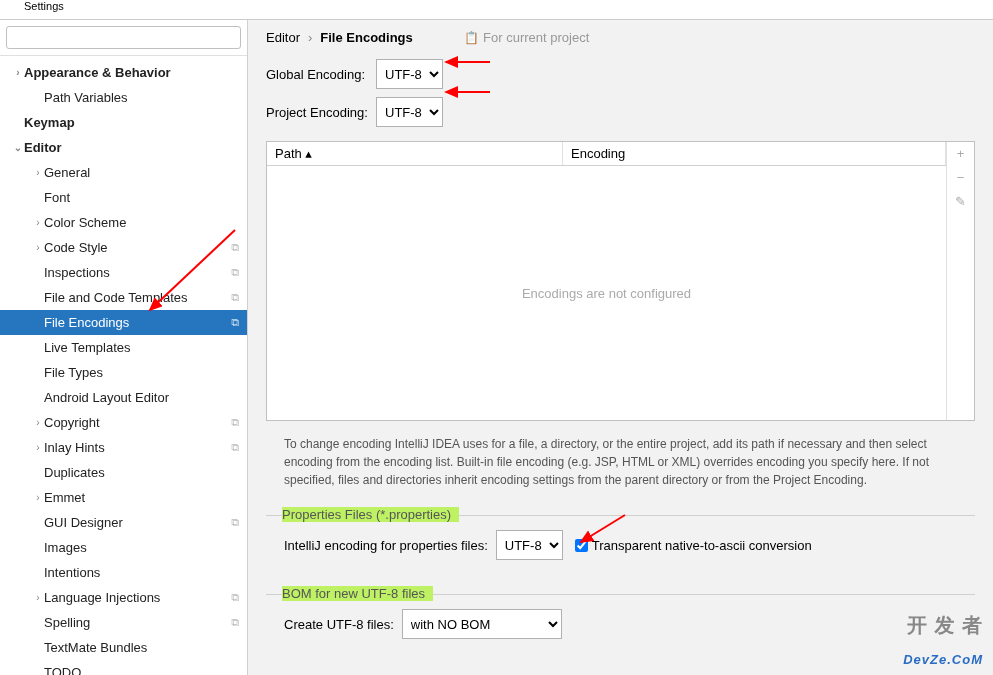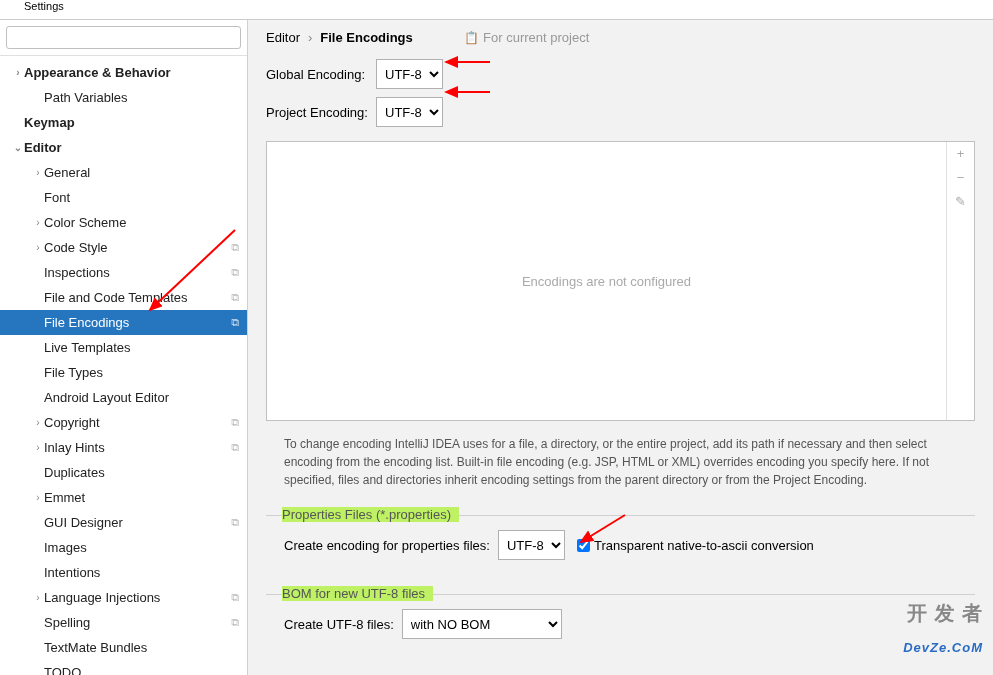--- a/index.html
+++ b/index.html
@@ -39,21 +39,21 @@
 .empty { flex: 1; display: flex; align-items: center; justify-content: center; color: #aaa; }
 .help { margin: 14px 8px 0 18px; color: #555; font-size: 12px; line-height: 1.5; }
 .fieldset { margin-top: 18px; }
 .fieldset .legend { color: #555; margin-bottom: 8px; position: relative; }
 .fieldset .legend::after { content: ""; position: absolute; left: 0; right: 0; top: 50%; border-top: 1px solid #d0d0d0; z-index: 0; }
 .fieldset .legend span { background: #bef264; padding-right: 8px; position: relative; z-index: 1; margin-left: 16px; }
 .indent { padding-left: 18px; }
 .bom-note { text-align: center; margin-top: 8px; font-size: 12px; color: #333; }
 .bom-note .link { color: #2675d8; }
 .arrow { position: absolute; pointer-events: none; }
-.watermark { position: absolute; right: 10px; bottom: 16px; font-size: 28px; font-weight: bold; color: #2a6cc4; font-style: italic; letter-spacing: 1px; }
+.watermark { position: absolute; right: 10px; bottom: 4px; font-size: 28px; font-weight: bold; color: #2a6cc4; font-style: italic; letter-spacing: 1px; }
 .watermark .cn { color: #888; font-size: 20px; display: block; text-align: right; font-style: normal; }
 input[type=checkbox] { margin: 0 4px 0 12px; vertical-align: middle; }
 </style>
 </head>
 <body>
 
 <div class="titlebar">Settings</div>
 
 <div class="main">
   <div class="sidebar">
@@ -187,36 +187,40 @@
       <select><option>UTF-8</option></select>
     </div>
     <div class="row">
       <label>Project Encoding:</label>
       <select><option>UTF-8</option></select>
     </div>
 
     <div class="table-wrap">
       <div style="display:flex; flex:1;">
         <div style="flex:1; display:flex; flex-direction:column;">
+          <div class="table-head">
+            <div class="th th1"><span>Path</span> ▴</div>
+            <div class="th th2">Encoding</div>
+          </div>
           <div class="empty">Encodings are not configured</div>
         </div>
         <div class="th-actions">
           <span>+</span>
           <span>−</span>
           <span>✎</span>
         </div>
       </div>
     </div>
 
     <div class="help">To change encoding IntelliJ IDEA uses for a file, a directory, or the entire project, add its path if necessary and then select encoding from the encoding list. Built-in file encoding (e.g. JSP, HTML or XML) overrides encoding you specify here. If not specified, files and directories inherit encoding settings from the parent directory or from the Project Encoding.</div>
 
     <div class="fieldset">
       <div class="legend"><span>Properties Files (*.properties)</span></div>
       <div class="row indent">
-        <label style="width:auto; margin-right:8px;">Create encoding for properties files:</label>
+        <label style="width:auto; margin-right:8px;">IntelliJ encoding for properties files:</label>
         <select><option>UTF-8</option></select>
         <input type="checkbox" checked="" style="">
         <span>Transparent native-to-ascii conversion</span>
       </div>
     </div>
 
     <div class="fieldset">
       <div class="legend"><span>BOM for new UTF-8 files</span></div>
       <div class="row indent">
         <label style="width:auto; margin-right:8px;">Create UTF-8 files:</label>

